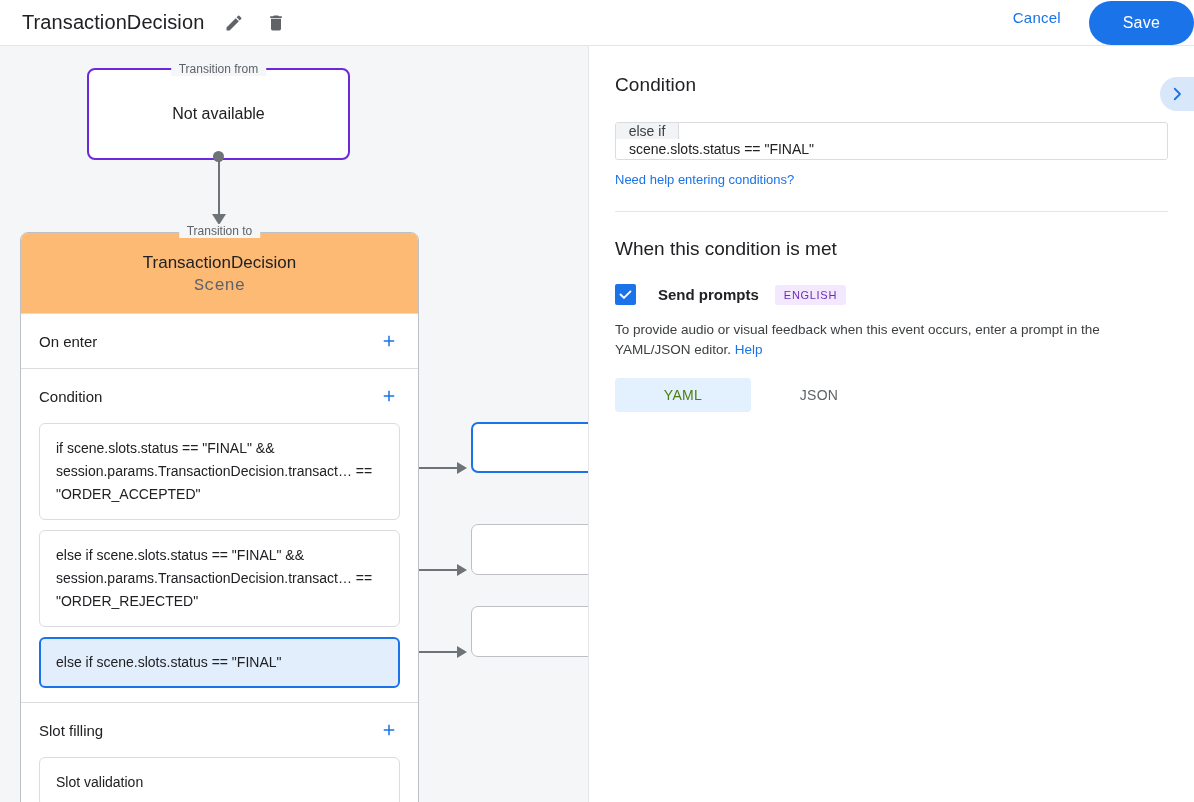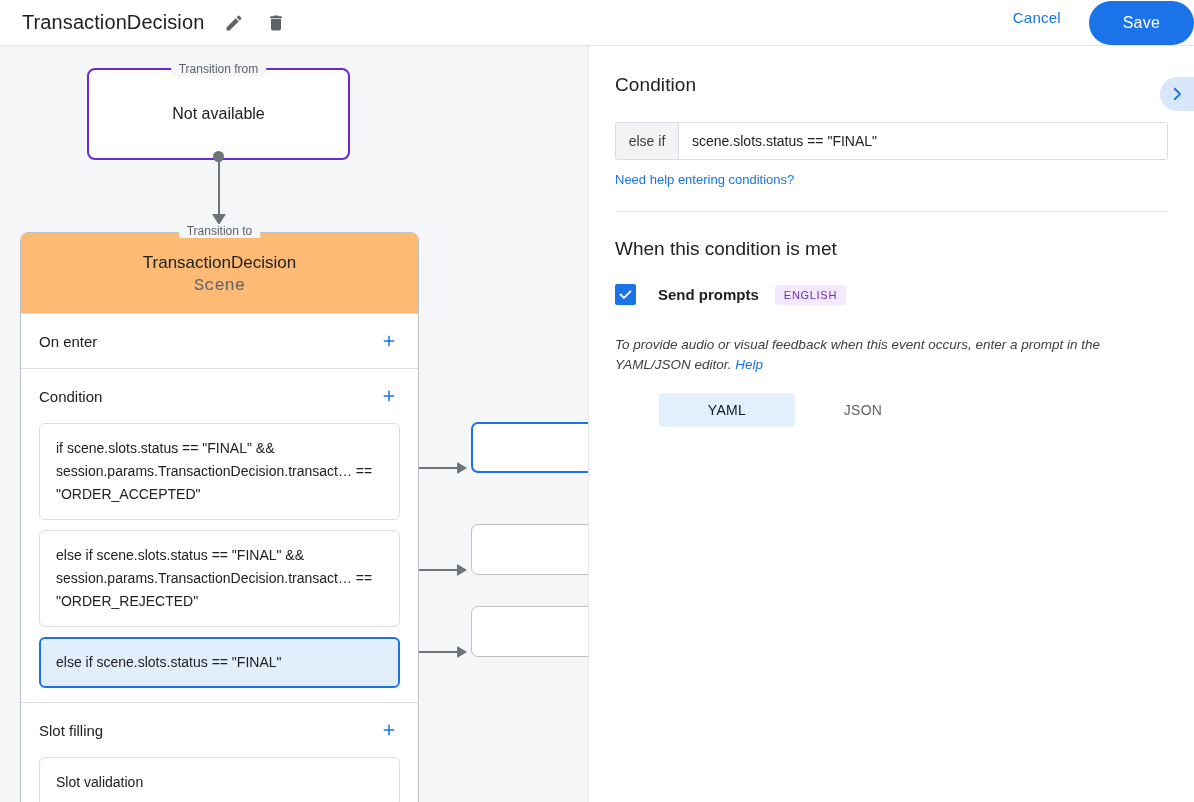--- a/index.html
+++ b/index.html
@@ -124,21 +124,21 @@
   }
   .panel-sec{padding:0 26px;}
   .panel-h{font-size:19px;color:#202124;padding-top:28px;letter-spacing:.1px;}
   .chev-pill{
     position:absolute;right:0;top:31px;width:34px;height:34px;
     background:#d9e7fb;border-radius:17px 0 0 17px;
     display:flex;align-items:center;justify-content:center;cursor:pointer;
   }
   .cond-input-wrap{
     display:flex;margin-top:26px;border:1px solid #dadce0;border-radius:3px;
-    height:38px;overflow:hidden;box-sizing:border-box;
+    height:38px;overflow:hidden;box-sizing:border-box;flex-direction:column;
   }
   .cond-prefix{
     width:62px;background:#f1f3f4;border-right:1px solid #dadce0;
     display:flex;align-items:center;justify-content:center;
     font-size:14px;color:#3c4043;flex:none;
   }
   .cond-input{
     flex:1;border:none;outline:none;padding:0 13px;font-size:14px;color:#202124;
     font-family:inherit;background:#fff;
   }
@@ -156,33 +156,32 @@
     display:flex;align-items:center;justify-content:center;
   }
   .chk.checked{background:#1a73e8;border-color:#1a73e8;}
   .chk-label{margin-left:22px;font-size:15px;color:#202124;font-weight:bold;}
   .chk-label.plain{font-weight:normal;}
   .badge{
     margin-left:16px;background:#f3e8fd;color:#6a2fb5;font-size:11px;
     letter-spacing:.7px;padding:4px 9px;border-radius:3px;
   }
   .hint{
-    margin-top:30px;font-size:13.5px;line-height:20px;color:#3c4043;
+    margin-top:15px;font-size:13.5px;line-height:20px;color:#3c4043;
     max-width:556px;
-    font-style:italic;
   }
   .hint a{color:#1a73e8;text-decoration:none;cursor:pointer;}
 
   .tabs{display:flex;margin-top:18px;}
   .tab{
     min-width:100px;height:34px;display:flex;align-items:center;justify-content:center;
     font-size:14px;color:#5f6368;cursor:pointer;border-radius:4px;padding:0 18px;
     letter-spacing:.3px;
   }
-  .tab.active{background:#e3f0fd;color:#0f172a;margin-left:44px;}
+  .tab.active{background:#e3f0fd;color:#4d7c0f;}
 </style>
 </head>
 <body>
 
 <div class="app">
 
   <div class="header">
     <div class="hdr-title">TransactionDecision</div>
 
     <div class="icon-btn">

